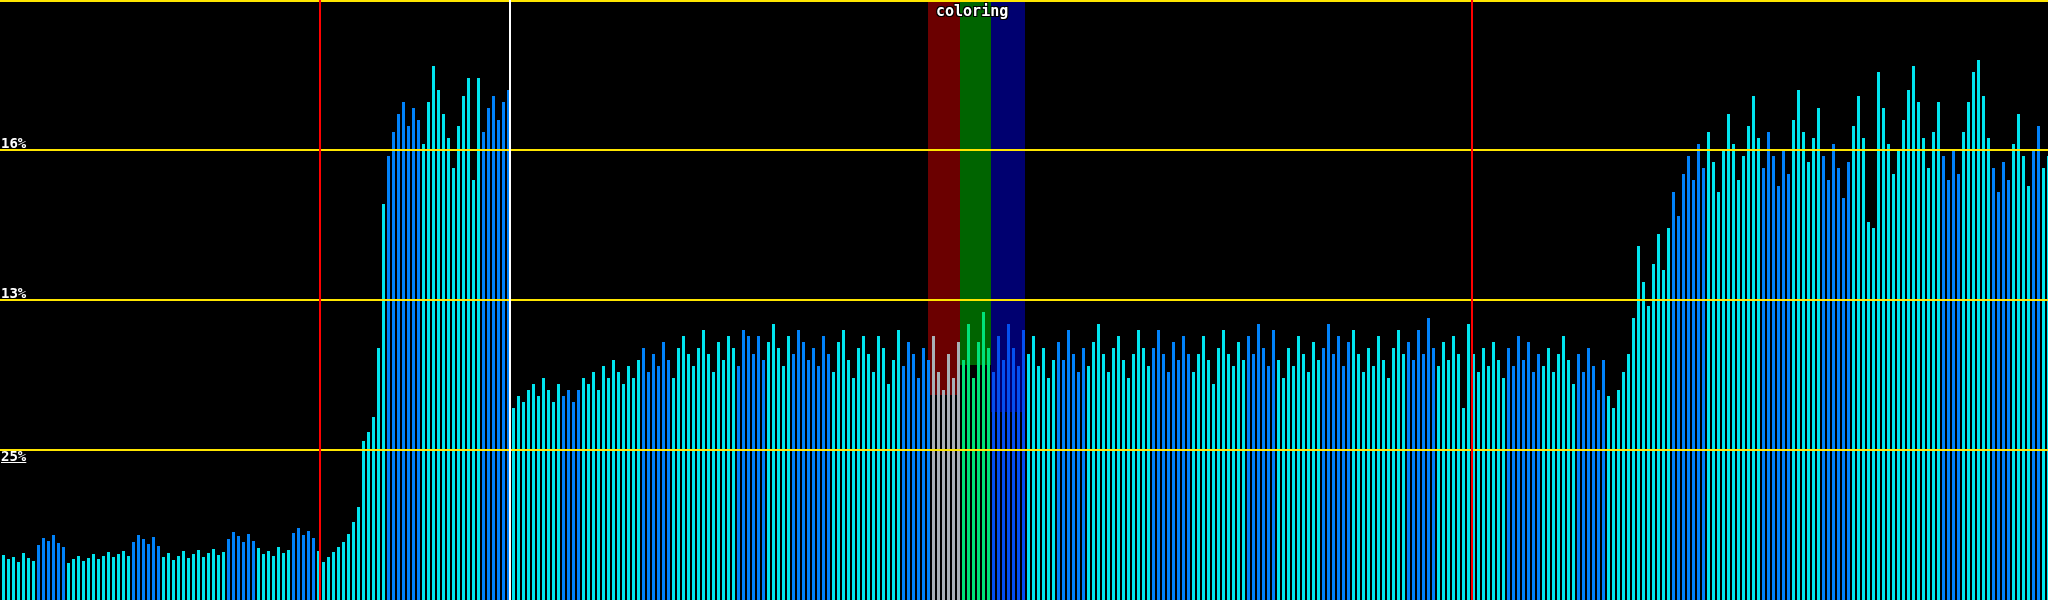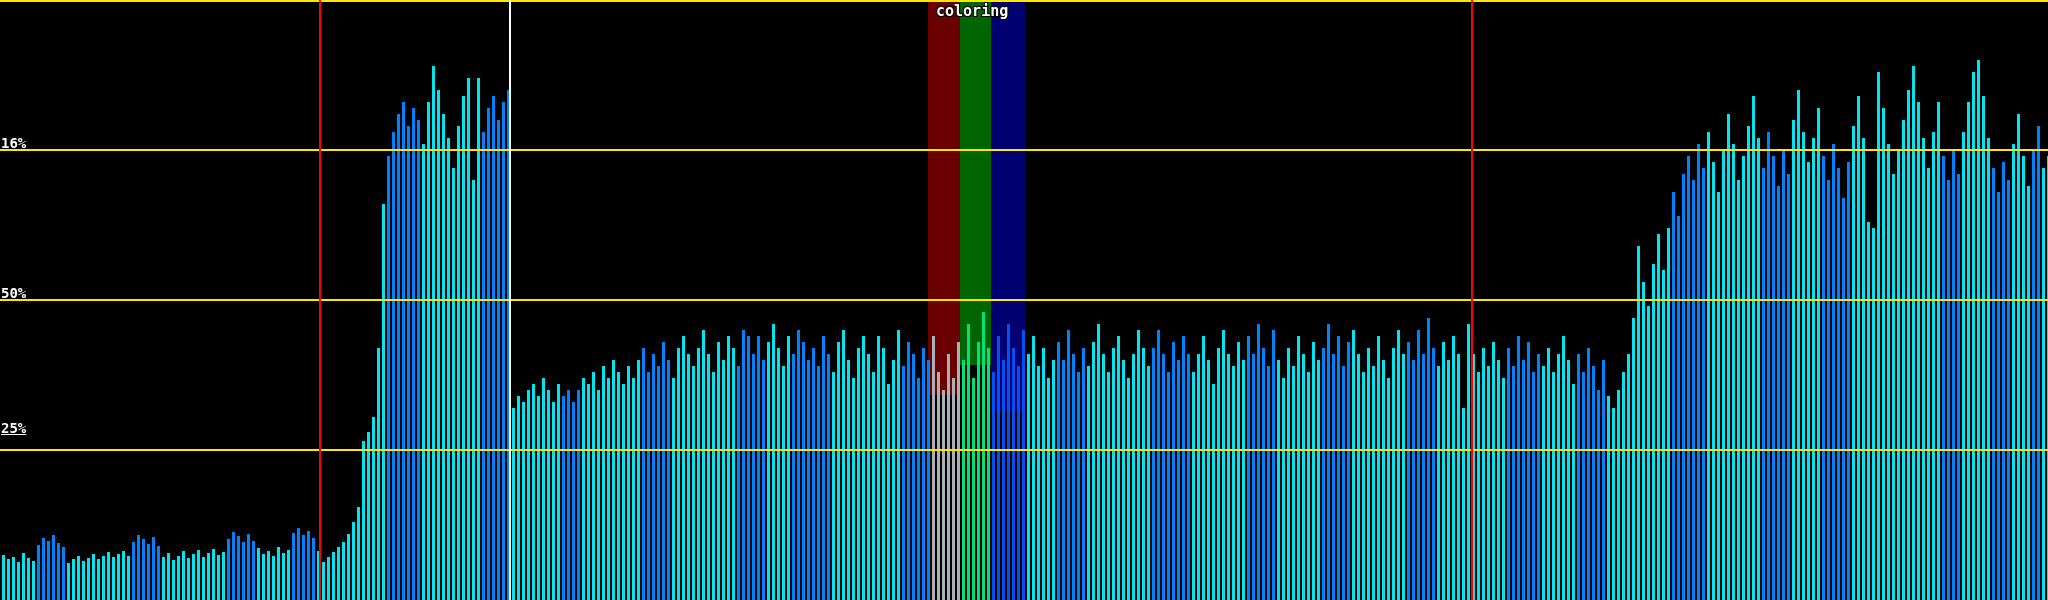--- a/index.html
+++ b/index.html
@@ -444,16 +444,16 @@
     <div class="bar" style="left: 2042px; width: 3px; height: 432px; background: rgb(0, 229, 239);"></div>
     <div class="bar" style="left: 2047px; width: 3px; height: 444px; background: rgb(0, 229, 239);"></div>
     <div class="gridline" style="top: 0px; background: rgb(255, 230, 0);"></div>
     <div class="gridline" style="top: 149px; background: rgb(255, 230, 0);"></div>
     <div class="gridline" style="top: 299px; background: rgb(255, 230, 0);"></div>
     <div class="gridline" style="top: 449px; background: rgb(255, 230, 0);"></div>
     <div class="vline" style="left: 319px; background: rgb(255, 0, 0);"></div>
     <div class="vline" style="left: 509px; background: rgb(255, 255, 255);"></div>
     <div class="vline" style="left: 1471px; background: rgb(255, 0, 0);"></div>
   <span class="glabel" style="top: 136px;">16%</span>
-  <span class="glabel" style="top: 286px;">50%</span>
-  <span class="glabel" style="top: 421px; text-decoration: underline;">25%</span>
+  <span class="glabel" style="top: 286px;">13%</span>
+  <span class="glabel" style="top: 449px; text-decoration: underline;">25%</span>
   <span class="annotation" style="left: 936px; top: 4px;">coloring</span>
 </div>
 
 </body></html>

